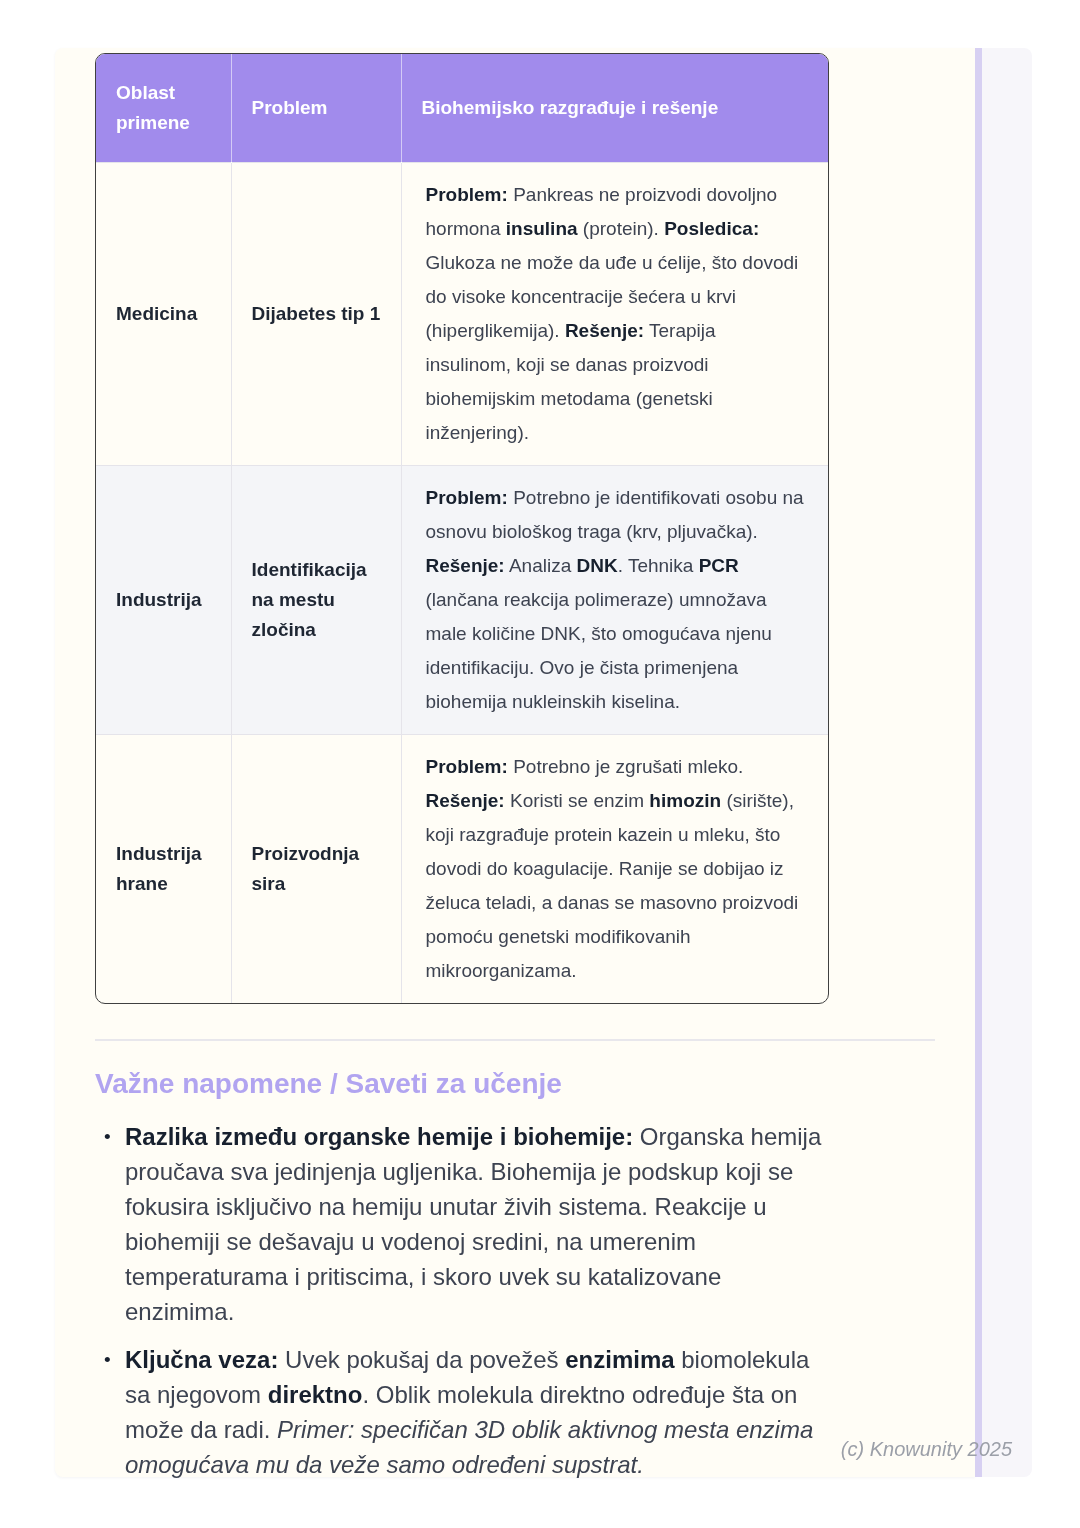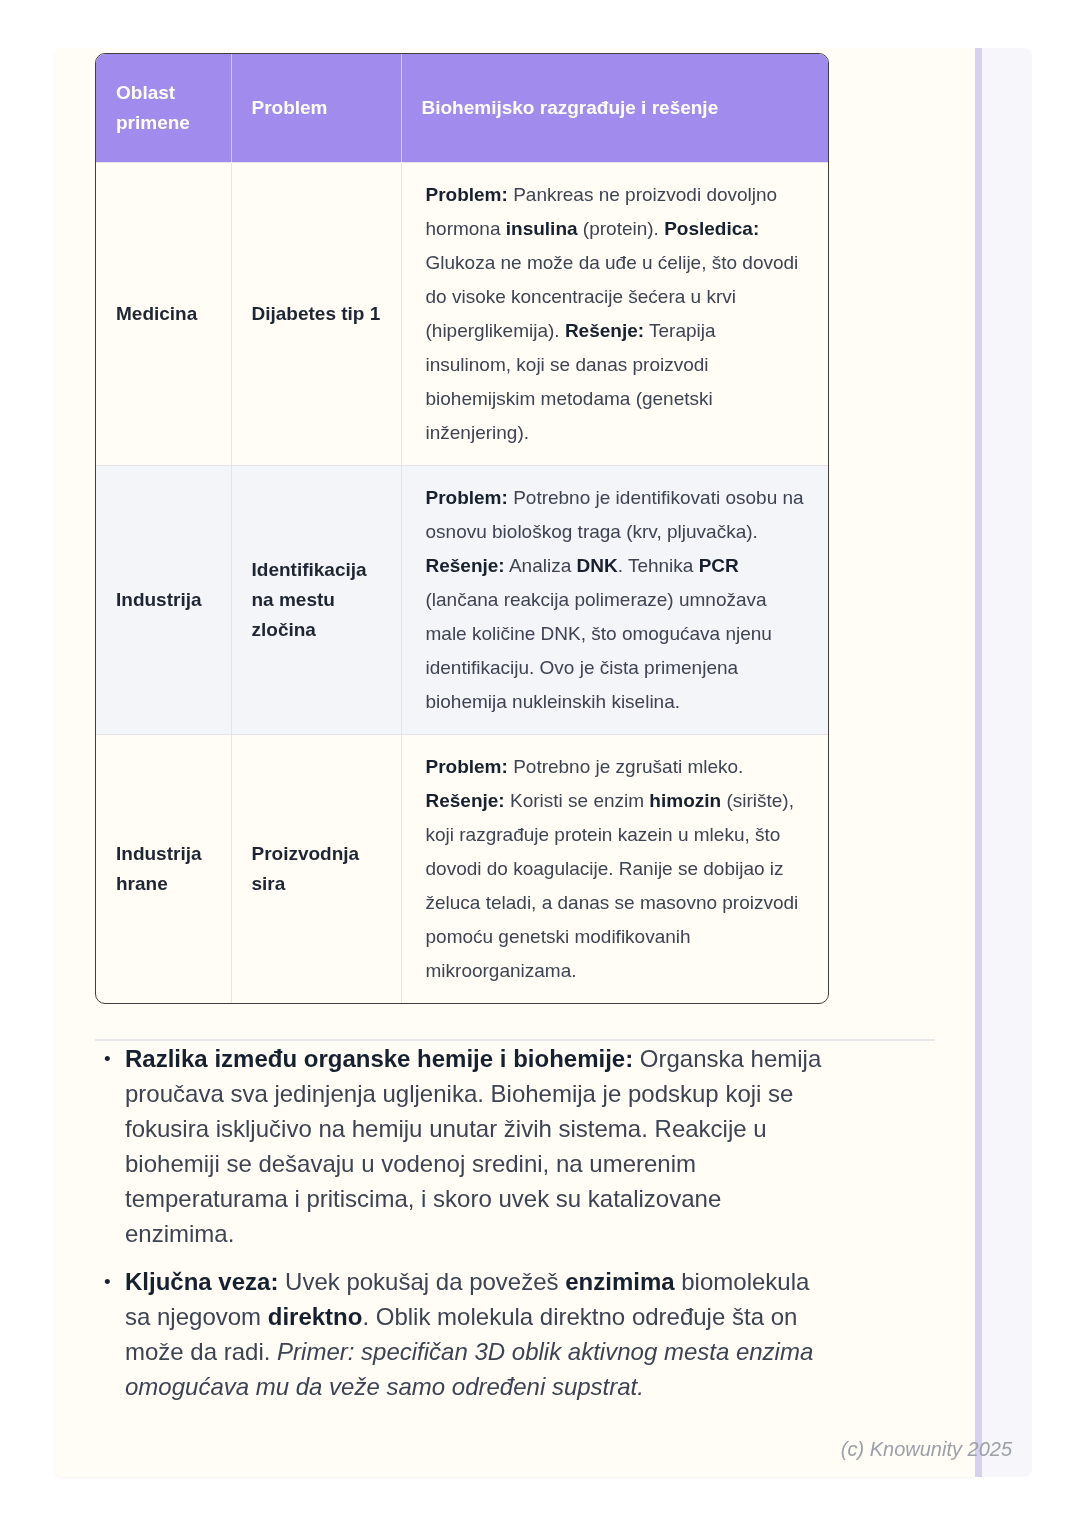--- a/index.html
+++ b/index.html
@@ -173,20 +173,21 @@
             <td class="cell-strong">Industrija hrane</td>
             <td class="cell-strong">Proizvodnja sira</td>
             <td class="cell-text"><span class="seg-b">Problem:</span><span> Potrebno je zgrušati mleko. </span><span class="seg-b">Rešenje:</span><span> Koristi se enzim </span><span class="seg-b">himozin</span><span> (sirište), koji razgrađuje protein kazein u mleku, što dovodi do koagulacije. Ranije se dobijao iz želuca teladi, a danas se masovno proizvodi pomoću genetski modifikovanih mikroorganizama.</span></td>
           </tr>
         </tbody>
       </table>
     </div>
 
     <hr class="divider">
 
+    <h2 class="section-title">Važne napomene / Saveti za učenje</h2>
 
     <ul class="tips-list">
       <li><span class="seg-b">Razlika između organske hemije i biohemije:</span><span> Organska hemija proučava sva jedinjenja ugljenika. Biohemija je podskup koji se fokusira isključivo na hemiju unutar živih sistema. Reakcije u biohemiji se dešavaju u vodenoj sredini, na umerenim temperaturama i pritiscima, i skoro uvek su katalizovane enzimima.</span></li>
       <li><span class="seg-b">Ključna veza:</span><span> Uvek pokušaj da povežeš </span><span class="seg-b">enzimima</span><span> biomolekula sa njegovom </span><span class="seg-b">direktno</span><span>. Oblik molekula direktno određuje šta on može da radi. </span><span class="seg-i">Primer: specifičan 3D oblik aktivnog mesta enzima omogućava mu da veže samo određeni supstrat.</span></li>
     </ul>
 
   </div>
 </div>
 
 <div class="page-edge"></div>

